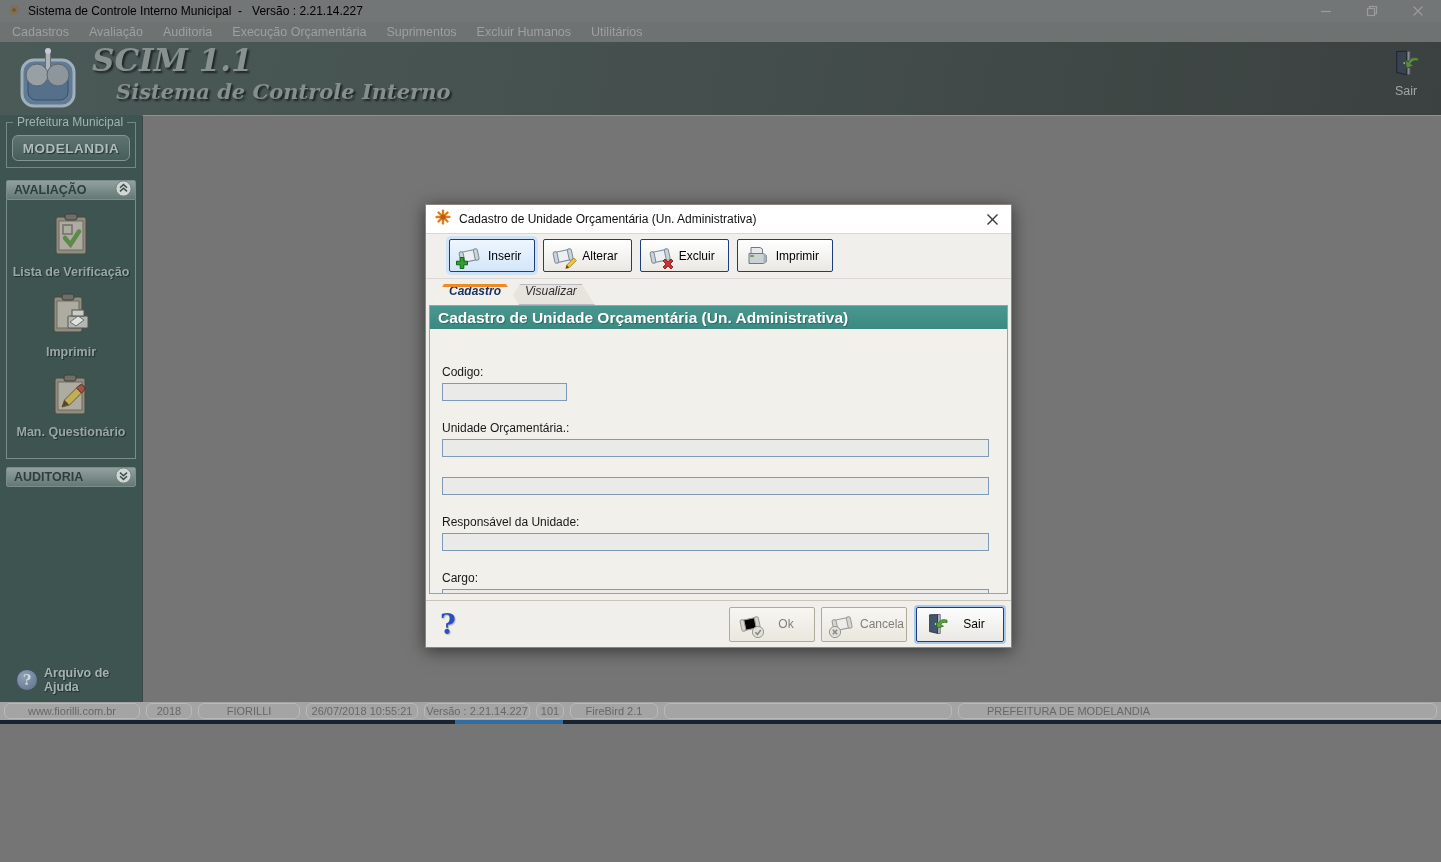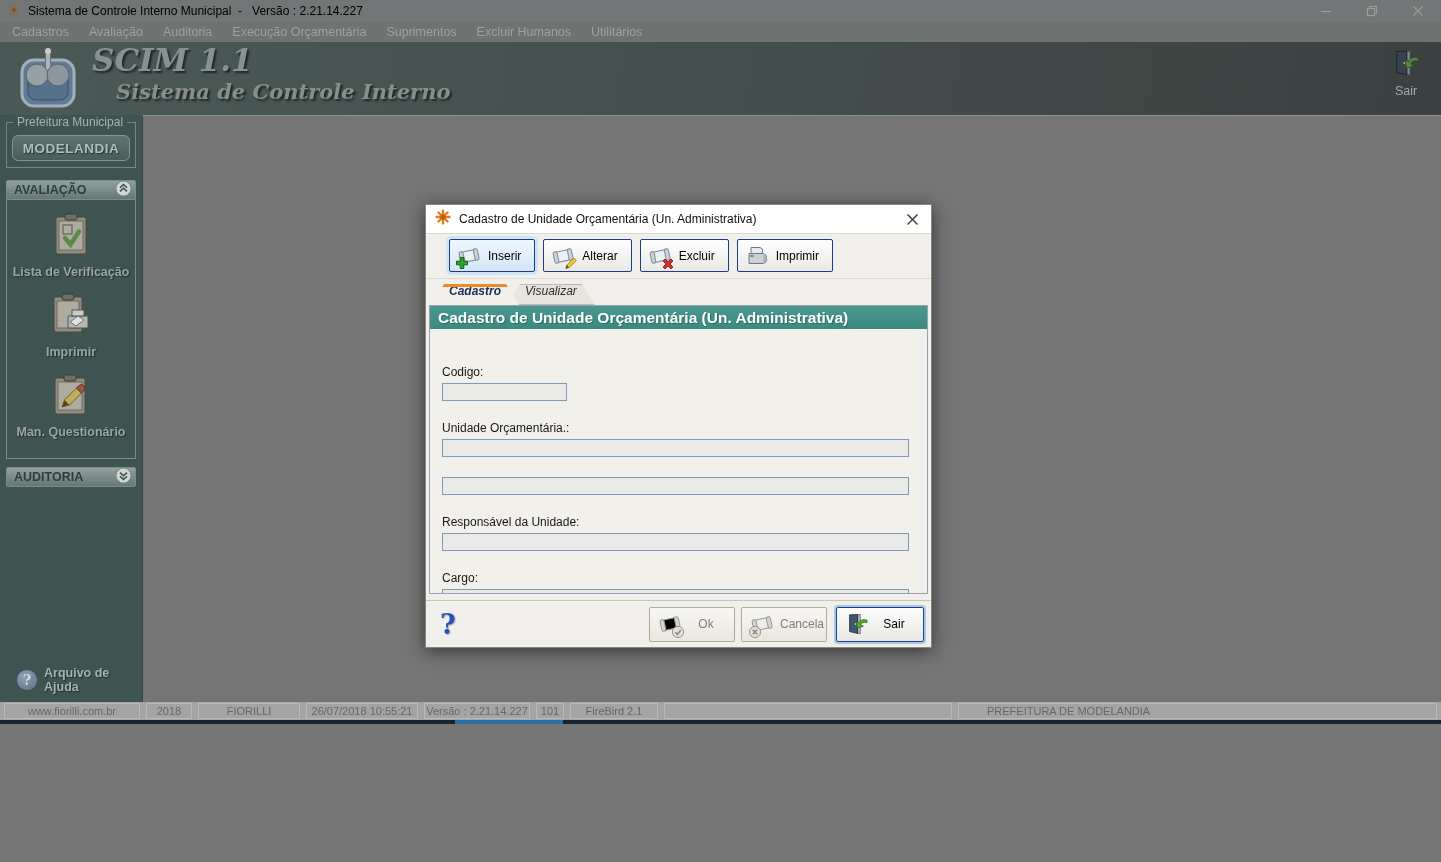--- a/index.html
+++ b/index.html
@@ -37,27 +37,27 @@
   .sec-head.collapsed { margin-top:8px; border-radius:2px; }
   .help-link { margin-top:auto; margin-bottom:8px; display:flex; align-items:center; gap:6px; padding-left:16px; cursor:pointer; }
   .help-badge { width:22px; height:22px; border-radius:50%; background:radial-gradient(circle at 35% 30%, #8da2b5, #5c7187); border:1px solid #42505d; display:flex; align-items:center; justify-content:center; flex:none; }
   .help-badge i { font-style:normal; font-family:"DejaVu Serif", serif; font-weight:bold; font-size:14px; color:#cfd8de; }
   .help-link .lbl { font-size:12.5px; font-weight:bold; color:#a5b3b0; text-shadow:1px 1px 1px rgba(0,0,0,0.45); }
 
   .main { flex:1; background:#757575; border-top:1px solid #8e9291; border-left:1px solid #394642; }
 
   
   .statusbar { height:18px; background:#a4a4a4; display:flex; align-items:stretch; gap:6px; padding:1px 4px; }
-  .seg { border:1px solid #b9b9b9; border-radius:0; font-size:11px; color:#676767; display:flex; align-items:center; justify-content:center; overflow:hidden; white-space:nowrap; }
+  .seg { border:1px solid #b9b9b9; border-radius:6px; font-size:11px; color:#676767; display:flex; align-items:center; justify-content:center; overflow:hidden; white-space:nowrap; }
   .seg.last { flex:1; justify-content:flex-start; padding-left:28px; }
   .bottomstrip { height:4px; background:#17242f; position:relative; }
   .bottomstrip .accent { position:absolute; left:455px; width:108px; top:0; bottom:0; background:#2f6ea3; }
 
   
-  .dialog { position:absolute; left:425px; top:204px; width:507px; height:444px; background:#f0efec; border:1px solid #8a8679; box-shadow:0 3px 16px rgba(0,0,0,0.55); display:flex; flex-direction:column; }
+  .dialog { position:absolute; left:425px; top:204px; width:587px; height:444px; background:#f0efec; border:1px solid #8a8679; box-shadow:0 3px 16px rgba(0,0,0,0.55); display:flex; flex-direction:column; }
   .dlg-titlebar { height:29px; background:#ffffff; border-bottom:1px solid #dad7cf; display:flex; align-items:center; padding:0 4px 0 9px; flex:none; }
   .dlg-title { flex:1; margin-left:8px; font-size:12px; color:#101010; }
   .dlg-close { width:30px; height:100%; display:flex; align-items:center; justify-content:center; cursor:pointer; }
 
   .dlg-toolbar { padding:5px 20px 6px; display:flex; gap:8px; border-bottom:1px solid #ddd9d1; flex:none; }
   .tb-btn { height:33px; border:1px solid #1c3e7e; border-radius:2px; background:linear-gradient(#ffffff,#e9e8e3); display:flex; align-items:center; gap:7px; padding:0 13px 0 7px; font-size:12px; color:#000; cursor:pointer; font-family:inherit; }
   .tb-btn.focused { background:linear-gradient(#eef6fe,#d3e6f9); box-shadow:0 0 0 3px #cfe3f8; margin-left:3px; }
   .icon-wrap { position:relative; width:24px; height:24px; flex:none; }
   .icon-wrap .badge { position:absolute; }
 

